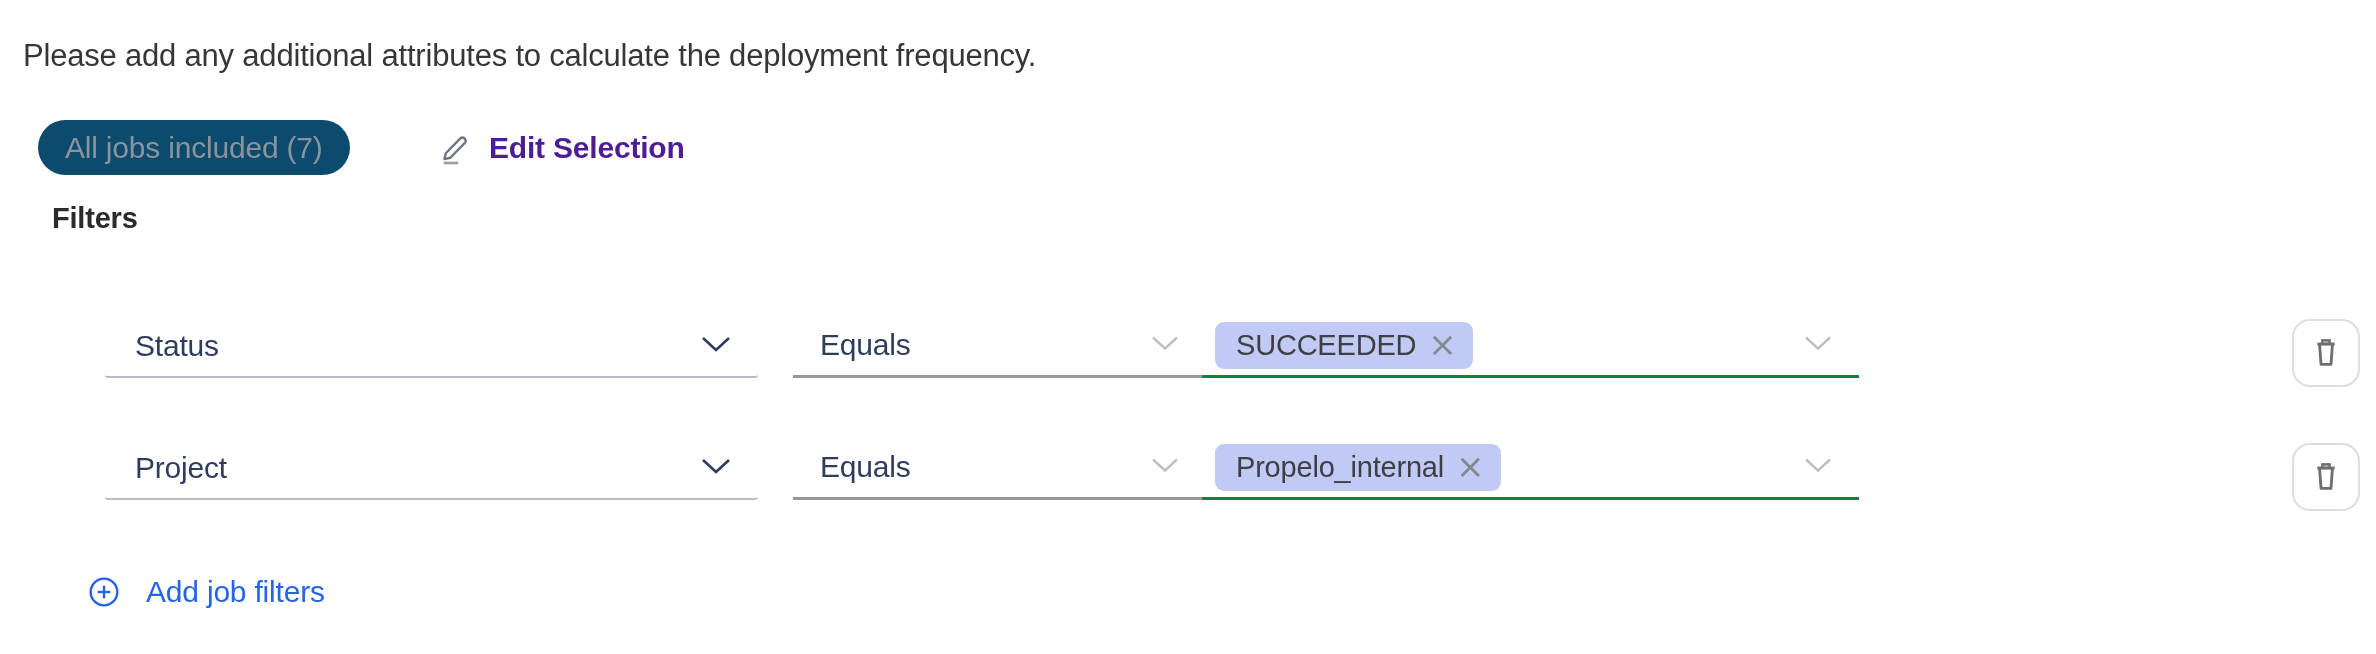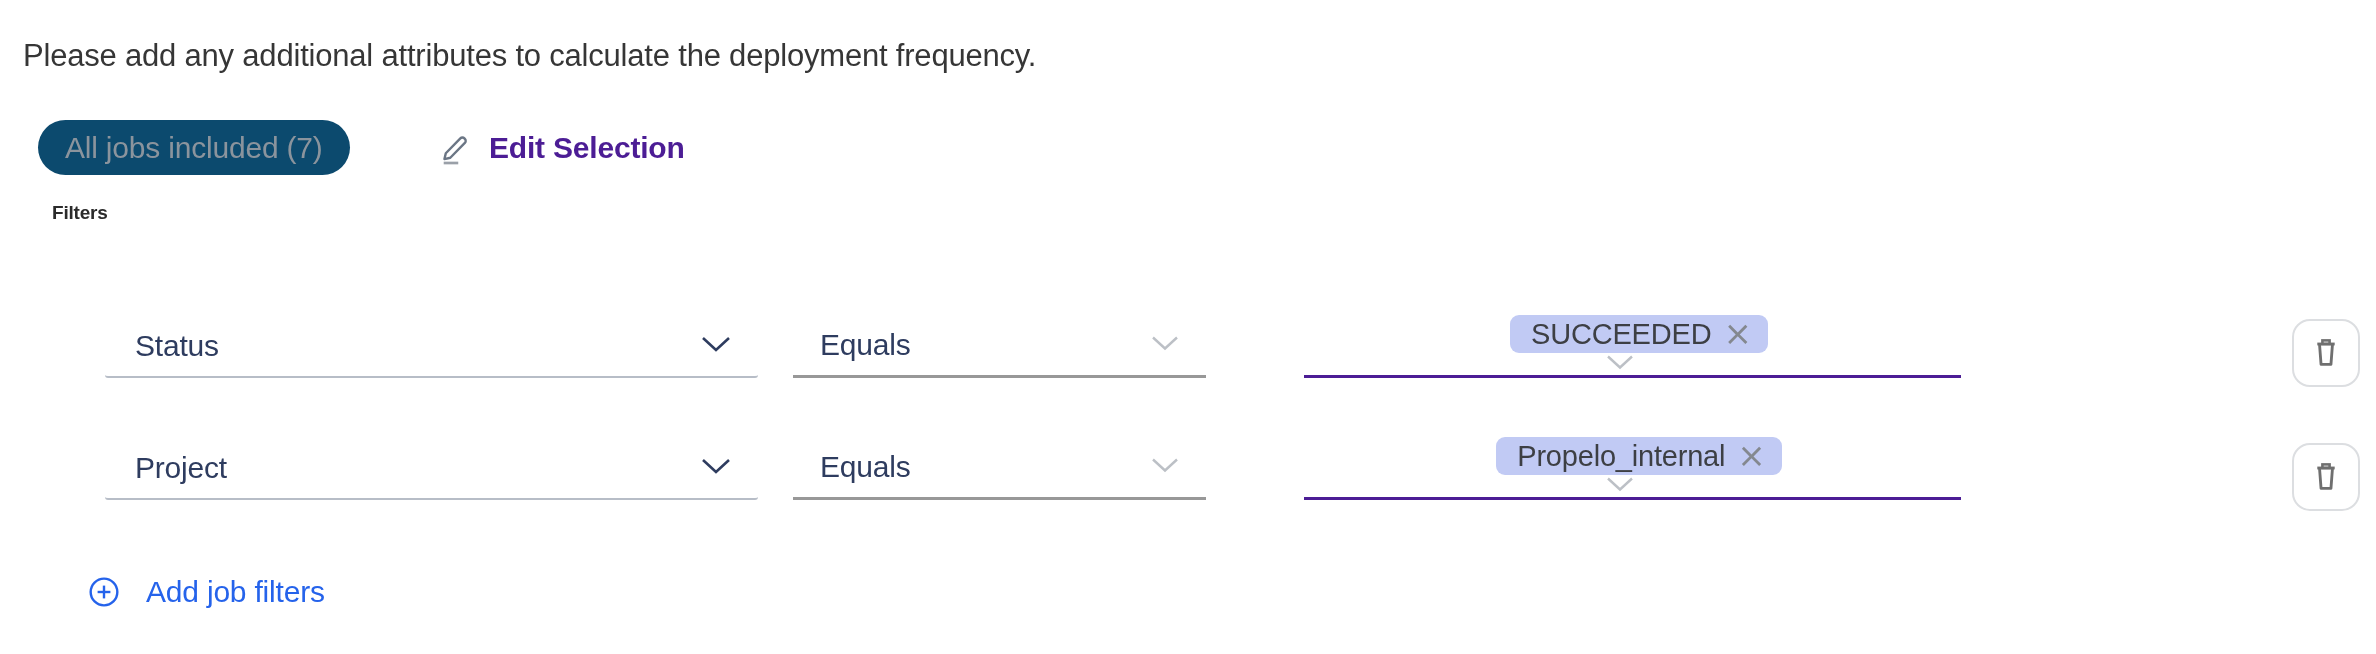--- a/index.html
+++ b/index.html
@@ -19,41 +19,41 @@
     font-size: 30px; color: #8b949d; letter-spacing: -0.2px;
   }
   .edit-link {
     position: absolute; left: 400px; top: 0; height: 55px;
     display: flex; align-items: center; gap: 15px; cursor: pointer; white-space: nowrap;
   }
   .edit-link .label { font-size: 30px; font-weight: 600; color: #4c1d95; letter-spacing: -0.2px; }
 
   .filters-heading {
     position: absolute; left: 52px; top: 202px;
-    font-size: 19px; font-weight: 700; color: #2b2b2b; letter-spacing: -0.2px;
+    font-size: 29px; font-weight: 700; color: #2b2b2b; letter-spacing: -0.2px;
   }
   .filters-note {
     position: absolute; left: 52px; top: 257px;
     font-size: 29px; color: #8d9298; letter-spacing: -0.2px;
   }
 
   .filter-row { position: absolute; left: 0; width: 2185px; height: 63px; margin-left: 30px; }
   .row-1 { top: 315px; }
   .row-2 { top: 437px; }
 
   .select {
     position: absolute; top: 0; height: 63px;
     display: flex; align-items: center; justify-content: space-between;
     cursor: pointer;
   }
   .select .sel-label { font-size: 30px; color: #2e3c5f; letter-spacing: -0.2px; white-space: nowrap; }
   .sel-attr  { left: 75px;   width: 653px; border-bottom: 2px solid #b7bdc7; }
   .sel-attr  { border-radius: 0 0 3px 3px; }
   .sel-op    { left: 763px;  width: 413px; border-bottom: 3px solid #989898; }
-  .sel-val   { left: 1274px; width: 657px; border-bottom: 3px solid #4c1d95; flex-direction: column; }
+  .sel-val   { left: 1172px; width: 657px; border-bottom: 3px solid #15803d; }
   .sel-attr .sel-label { padding-left: 30px; }
   .sel-op   .sel-label { padding-left: 27px; }
   .chev { flex: 0 0 auto; margin-right: 26px; display: block; }
 
   .tag {
     display: inline-flex; align-items: center; gap: 12px;
     height: 47px; margin-left: 13px; padding: 0 16px 0 21px;
     background: #c1caf4; border-radius: 9px;
   }
   .tag .tag-label { font-size: 29px; color: #3d3f44; letter-spacing: -0.2px; white-space: nowrap; }

